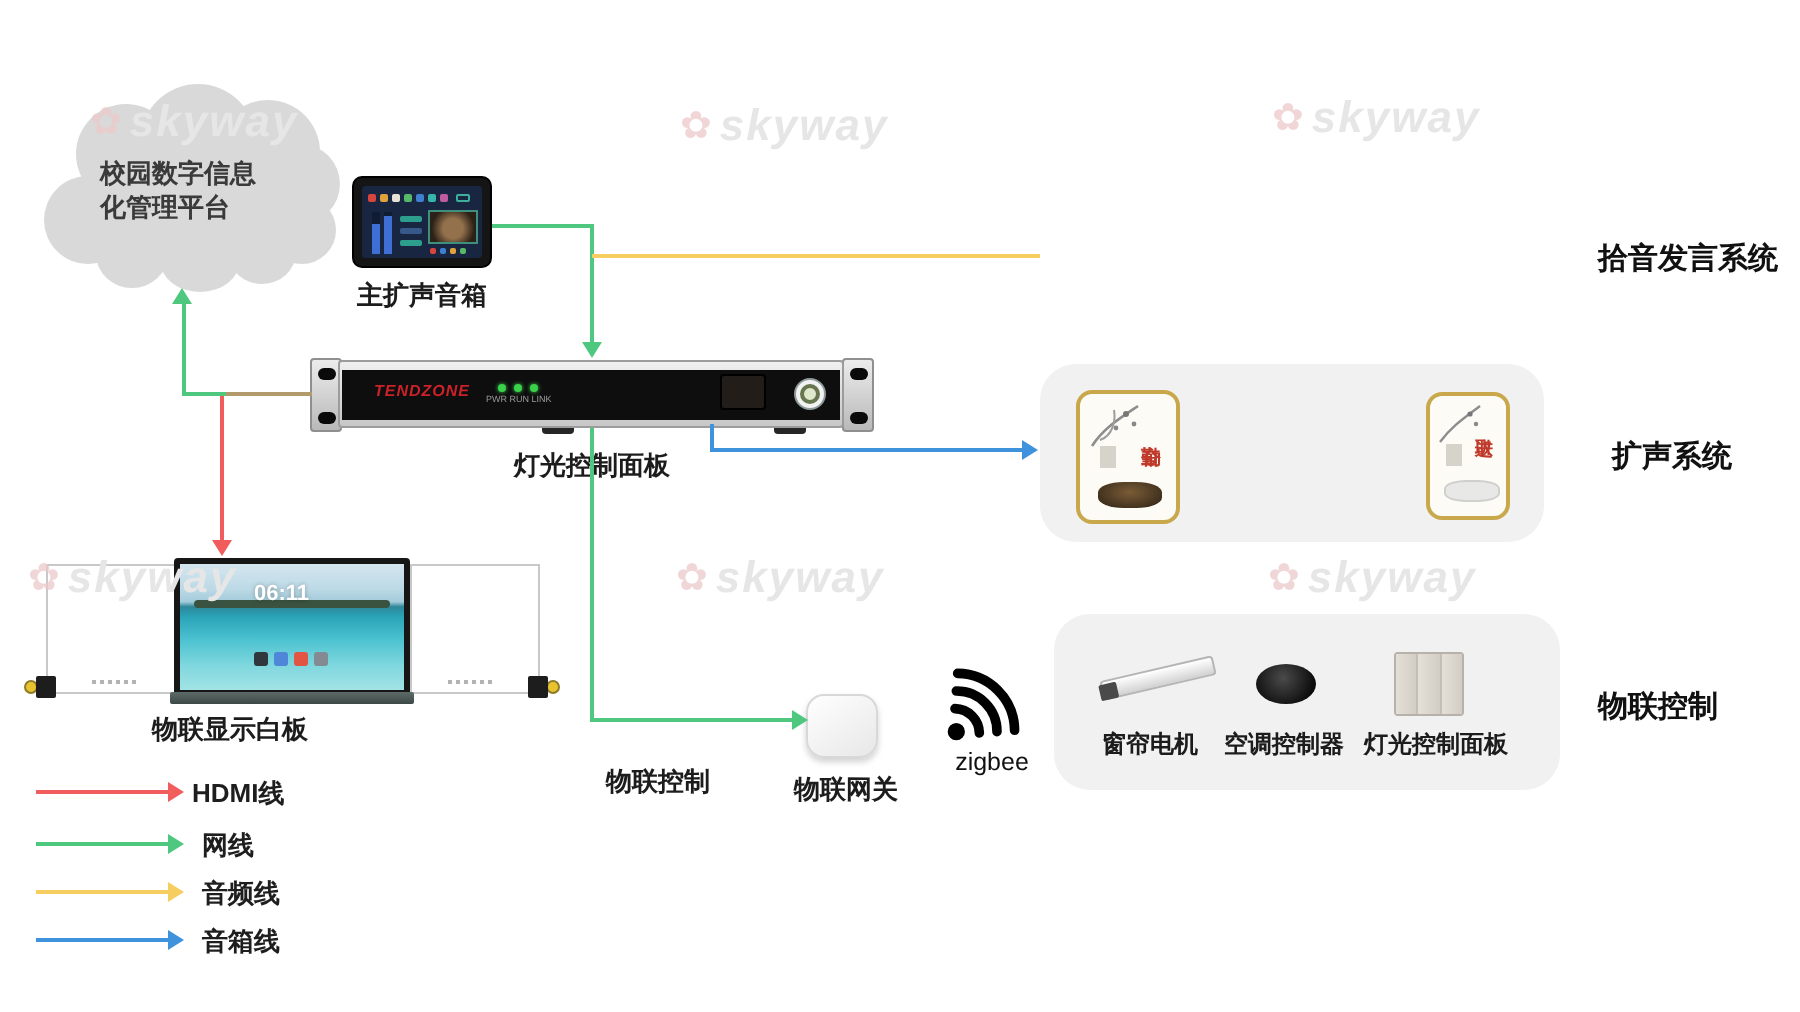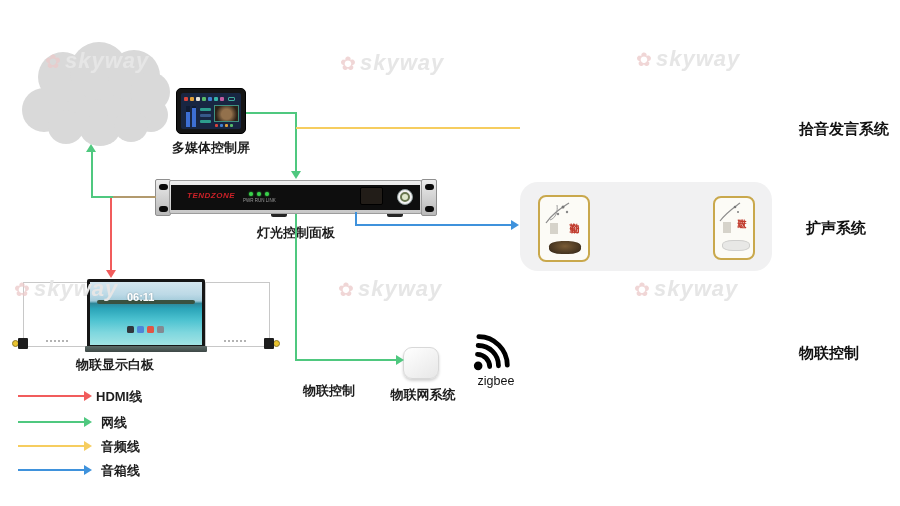--- a/index.html
+++ b/index.html
@@ -146,20 +146,24 @@
     <div class="cl" style="left:10px; top:38px; width:125px; height:58px;"></div>
     <div class="cl" style="left:4px;  top:48px; width:44px;  height:44px;"></div>
     <div class="cl" style="left:20px; top:12px; width:50px;  height:50px;"></div>
     <div class="cl" style="left:52px; top:2px;  width:58px;  height:58px;"></div>
     <div class="cl" style="left:90px; top:10px; width:52px;  height:52px;"></div>
     <div class="cl" style="left:112px;top:32px; width:40px;  height:40px;"></div>
     <div class="cl" style="left:116px;top:58px; width:34px;  height:34px;"></div>
     <div class="cl" style="left:30px; top:70px; width:36px;  height:34px;"></div>
     <div class="cl" style="left:62px; top:74px; width:40px;  height:32px;"></div>
     <div class="cl" style="left:96px; top:70px; width:34px;  height:32px;"></div>
+    <div class="cloud-label">
+      <div>校园数字信息</div>
+      <div>化管理平台</div>
+    </div>
   </div>
 
   <div class="abs tablet">
     <div class="tab-screen">
       <span class="ticon" style="left:3px;  background:#d8453c;"></span>
       <span class="ticon" style="left:9px;  background:#e2a23b;"></span>
       <span class="ticon" style="left:15px; background:#e7e2d8;"></span>
       <span class="ticon" style="left:21px; background:#56b96a;"></span>
       <span class="ticon" style="left:27px; background:#3f7fd0;"></span>
       <span class="ticon" style="left:33px; background:#35b6a8;"></span>
@@ -174,21 +178,21 @@
       <span class="tpill" style="left:19px; top:15px;"></span>
       <span class="tpill" style="left:19px; top:21px; background:#37598a;"></span>
       <span class="tpill" style="left:19px; top:27px;"></span>
       <div class="tvid"></div>
       <span class="tdot" style="left:34px; background:#d8453c;"></span>
       <span class="tdot" style="left:39px; background:#3f7fd0;"></span>
       <span class="tdot" style="left:44px; background:#e2a23b;"></span>
       <span class="tdot" style="left:49px; background:#56b96a;"></span>
     </div>
   </div>
-  <div class="abs txt tablet-label">多媒体控制屏</div>
+  <div class="abs txt tablet-label">主扩声音箱</div>
 
   <div class="abs term-ear" style="left:155px;">
     <span class="term-hole" style="top:4px;"></span>
       <span class="term-hole" style="top:26px;"></span>
   </div>
   <div class="abs term-ear" style="left:421px;">
     <span class="term-hole" style="top:4px;"></span>
       <span class="term-hole" style="top:26px;"></span>
   </div>
   <div class="abs term-body">
@@ -226,21 +230,21 @@
       <span class="wb-ico" style="left:37px; background:#30373d;"></span>
       <span class="wb-ico" style="left:47px; background:#4e86d8;"></span>
       <span class="wb-ico" style="left:57px; background:#e25545;"></span>
       <span class="wb-ico" style="left:67px; background:#838a92;"></span>
     </div>
   </div>
   <div class="abs wb-tray"></div>
   <div class="abs txt wb-label">物联显示白板</div>
 
   <div class="abs gateway"></div>
-  <div class="abs txt gw-label">物联网系统</div>
+  <div class="abs txt gw-label">物联网关</div>
   <div class="abs txt iotctl-label">物联控制</div>
   <svg class="abs zigbee" viewBox="0 0 48 48">
     <circle cx="24" cy="40" r="4.5" fill="#000"></circle>
     <path d="M15 32 A 13 13 0 0 1 33 32" stroke="#000" stroke-width="5" fill="none" stroke-linecap="round"></path>
     <path d="M9 25  A 21 21 0 0 1 39 25" stroke="#000" stroke-width="5" fill="none" stroke-linecap="round"></path>
     <path d="M3 18  A 30 30 0 0 1 45 18" stroke="#000" stroke-width="5" fill="none" stroke-linecap="round"></path>
   </svg>
   <div class="abs txt zigbee-label">zigbee</div>
 
   <div class="abs sysname" style="left:799px; top:120px;">拾音发言系统</div>
@@ -264,20 +268,34 @@
         <circle cx="18" cy="7" r="1.3" fill="#777"></circle>
         <circle cx="21" cy="12" r="1.1" fill="#888"></circle>
       </svg>
       <span class="spk-seal" style="left:8px; top:24px;"></span>
       <span class="spk-red" style="right:5px; top:14px; font-size:9px;">进取</span>
       <div class="spk-base-light"></div>
     </div>
   </div>
   <div class="abs sysname" style="left:806px; top:219px;">扩声系统</div>
 
+  <div class="abs sysbox" style="left:527px; top:307px; width:253px; height:88px;">
+    <div class="curtain">
+        <span class="curtain-head"></span>
+      </div>
+    <div class="acctrl"></div>
+    <div class="lightpanel">
+      <span class="lp-key"></span>
+        <span class="lp-key"></span>
+        <span class="lp-key"></span>
+    </div>
+    <span class="iot-item-label" style="left:48px;">窗帘电机</span>
+    <span class="iot-item-label" style="left:115px;">空调控制器</span>
+    <span class="iot-item-label" style="left:191px;">灯光控制面板</span>
+  </div>
   <div class="abs sysname" style="left:799px; top:344px;">物联控制</div>
 
   <div class="line" style="left: 246px; top: 112px; width: 50px; height: 2px; background: rgb(79, 200, 127);"></div>
   <div class="line" style="left: 295px; top: 112px; width: 2px; height: 60px; background: rgb(79, 200, 127);"></div>
   <div class="arw arw-down" style="left: 291px; top: 171px; border-top-color: rgb(79, 200, 127);"></div>
 
   <div class="line" style="left: 296px; top: 127px; width: 224px; height: 2px; background: rgb(246, 205, 95);"></div>
 
   <div class="line" style="left: 355px; top: 212px; width: 2px; height: 14px; background: rgb(63, 146, 220);"></div>
   <div class="line" style="left: 355px; top: 224px; width: 157px; height: 2px; background: rgb(63, 146, 220);"></div>

